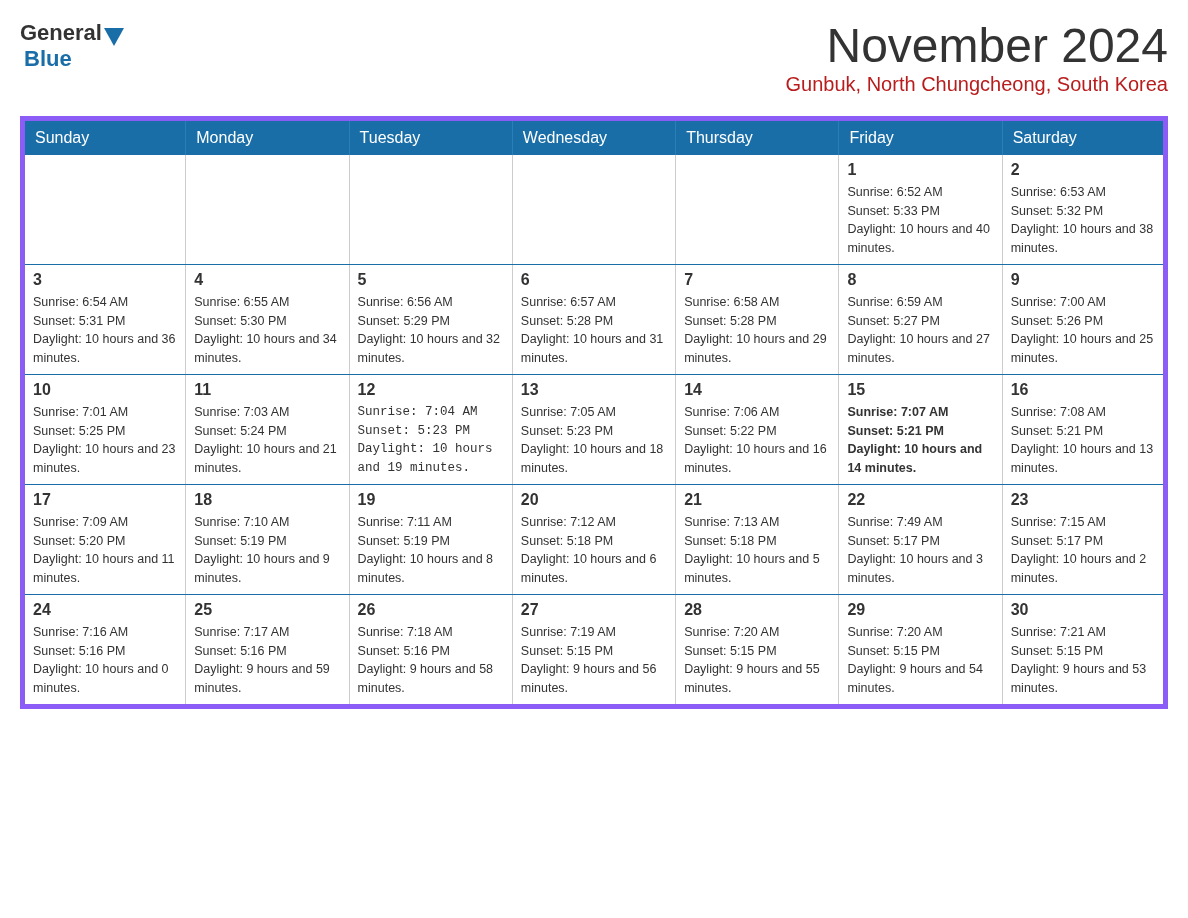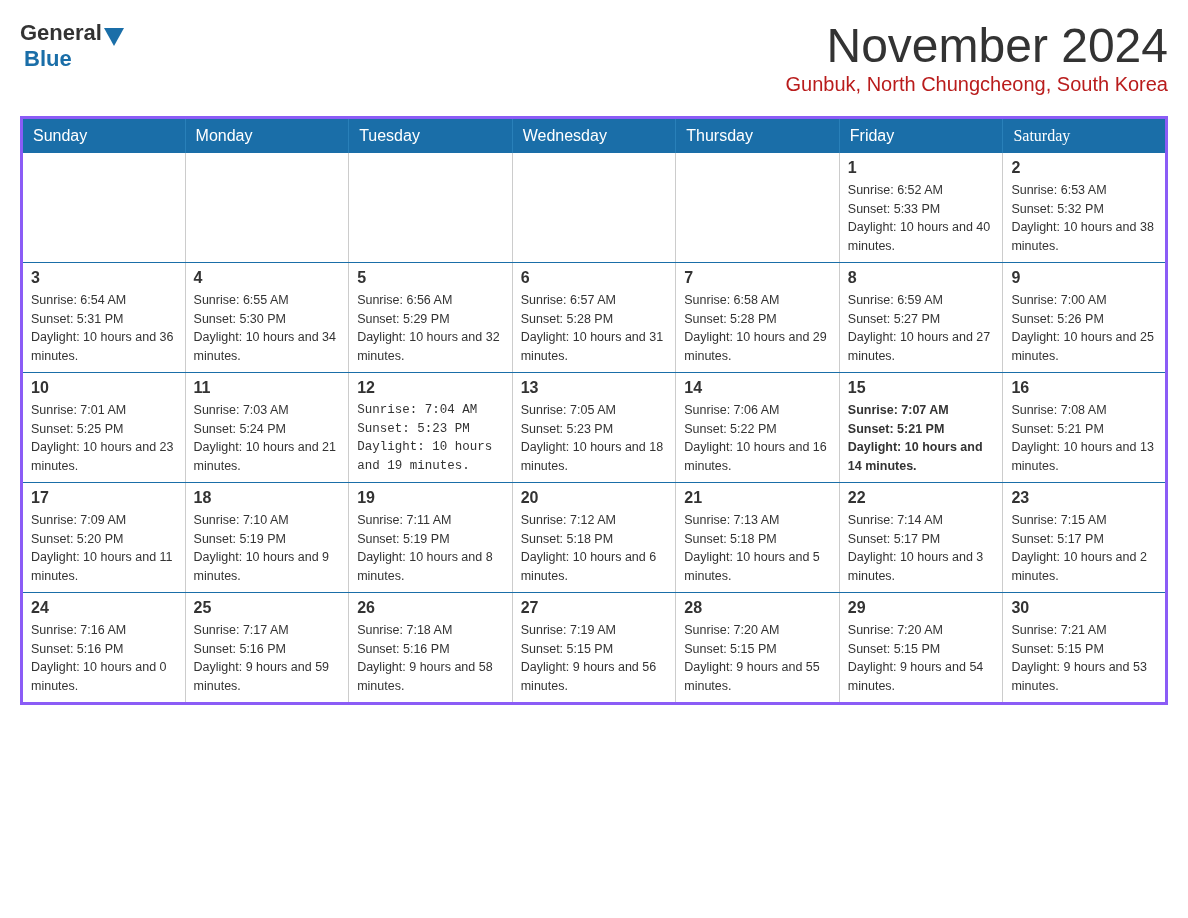--- a/index.html
+++ b/index.html
@@ -46,34 +46,33 @@
       line-height: 1.1;
     }
     .location-title {
       font-size: 20px;
       color: #b91c1c;
       margin-top: 0;
     }
     .calendar {
       width: 100%;
       border-collapse: collapse;
-      border: 3px solid #8b5cf6;
+      border: 5px solid #8b5cf6;
     }
     .calendar th {
       background-color: #1a6ea8;
       color: #fff;
       padding: 8px 10px;
       text-align: left;
       font-size: 16px;
       font-weight: normal;
       border-right: 1px solid #2980b9;
     }
     .calendar th:last-child {
       border-right: none;
-      font-family: Liberation Serif, serif;
     }
     .calendar td {
       vertical-align: top;
       padding: 6px 8px;
       border-right: 1px solid #ccc;
       border-bottom: 1px solid #1a6ea8;
       width: calc(100% / 7);
       min-height: 100px;
     }
     .calendar td:last-child {
@@ -272,21 +271,21 @@
 Daylight: 10 hours and 6 minutes.</div>
         </td>
         <td>
           <div class="day-number">21</div>
           <div class="day-info" style="white-space: pre-line;">Sunrise: 7:13 AM
 Sunset: 5:18 PM
 Daylight: 10 hours and 5 minutes.</div>
         </td>
         <td>
           <div class="day-number">22</div>
-          <div class="day-info" style="white-space: pre-line;">Sunrise: 7:14 AM
+          <div class="day-info" style="white-space: pre-line;">Sunrise: 7:49 AM
 Sunset: 5:17 PM
 Daylight: 10 hours and 3 minutes.</div>
         </td>
         <td>
           <div class="day-number">23</div>
           <div class="day-info" style="white-space: pre-line;">Sunrise: 7:15 AM
 Sunset: 5:17 PM
 Daylight: 10 hours and 2 minutes.</div>
         </td>
       </tr>

